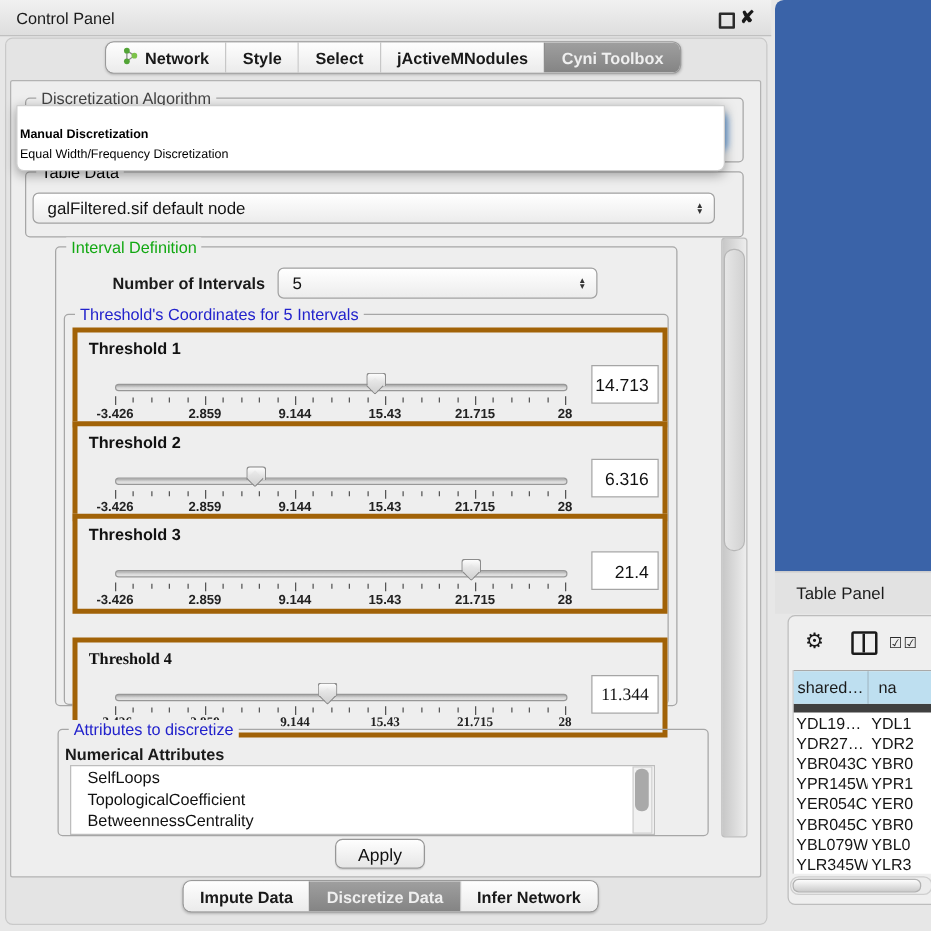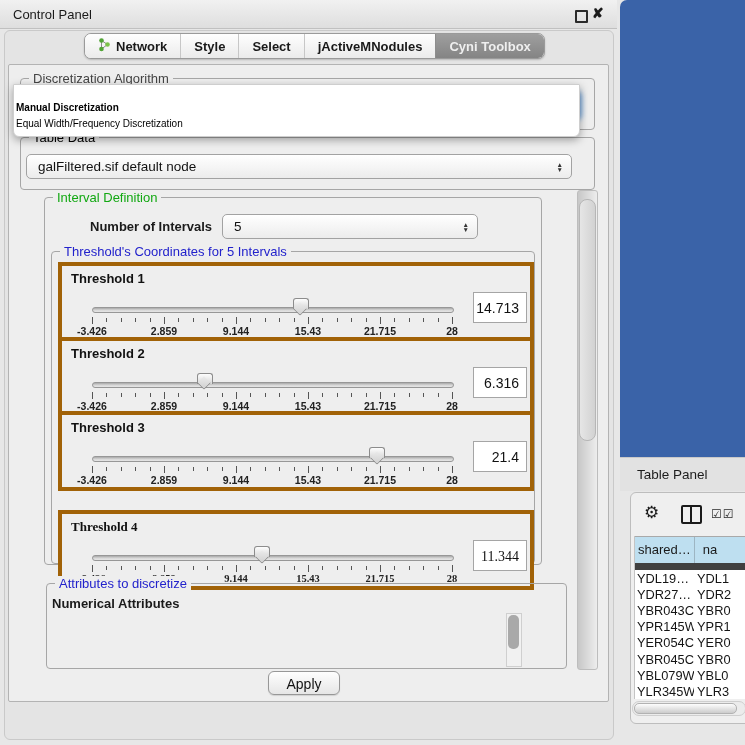--- a/index.html
+++ b/index.html
@@ -344,25 +344,41 @@
       </div>
     </div>
 
   <div id="pane-scroll"></div>
   <div id="pane-thumb"></div>
 
   <div class="group" style="left:46px;top:583px;width:519px;height:84px">
     <span class="group-title title-blue">Attributes to discretize</span>
   </div>
   <span class="abs" style="left:52px;top:596px;font-weight:700">Numerical Attributes</span>
+  <div id="attr-list">
+      <div class="attr-item">SelfLoops</div>
+      <div class="attr-item">TopologicalCoefficient</div>
+      <div class="attr-item">BetweennessCentrality</div>
+    </div>
   <div id="attr-scroll"></div>
   <div id="attr-thumb"></div>
 
   <button id="apply-btn">Apply</button>
 
+  <div id="bottom-tabs" class="tabstrip">
+      <div class="tab-seg">
+        <span>Impute Data</span>
+      </div>
+      <div class="tab-seg active">
+        <span>Discretize Data</span>
+      </div>
+      <div class="tab-seg">
+        <span>Infer Network</span>
+      </div>
+    </div>
 </div>
 
 <div id="net-window">
   
   
   
   
   
 </div>
 

